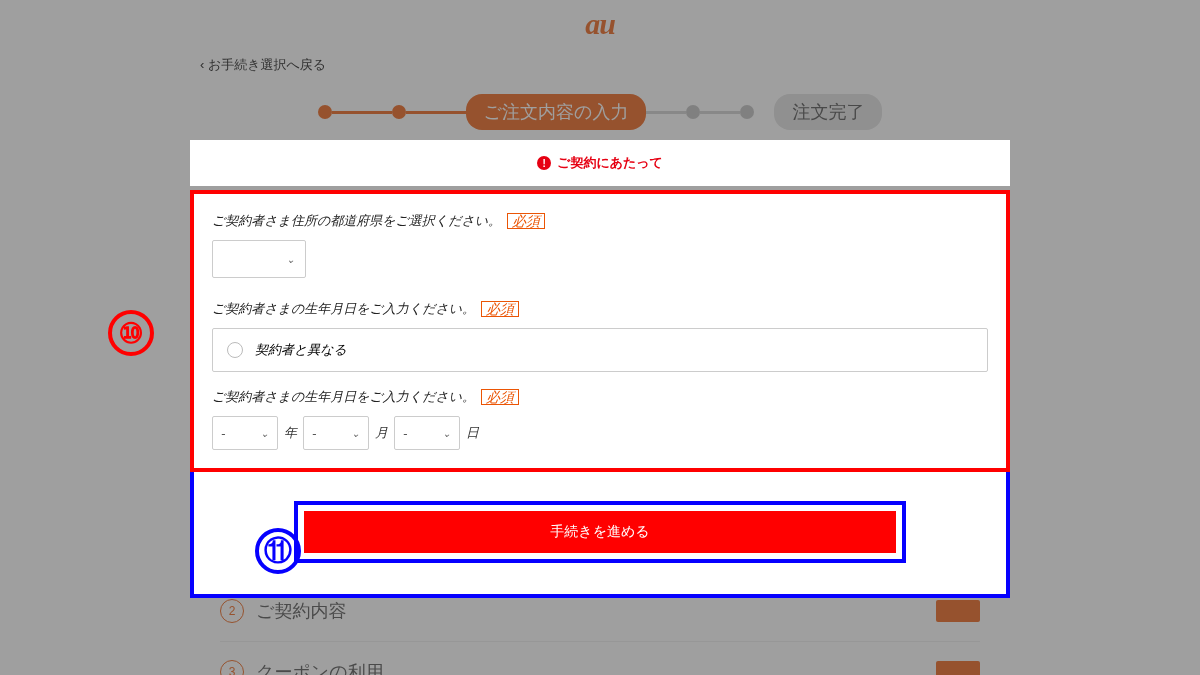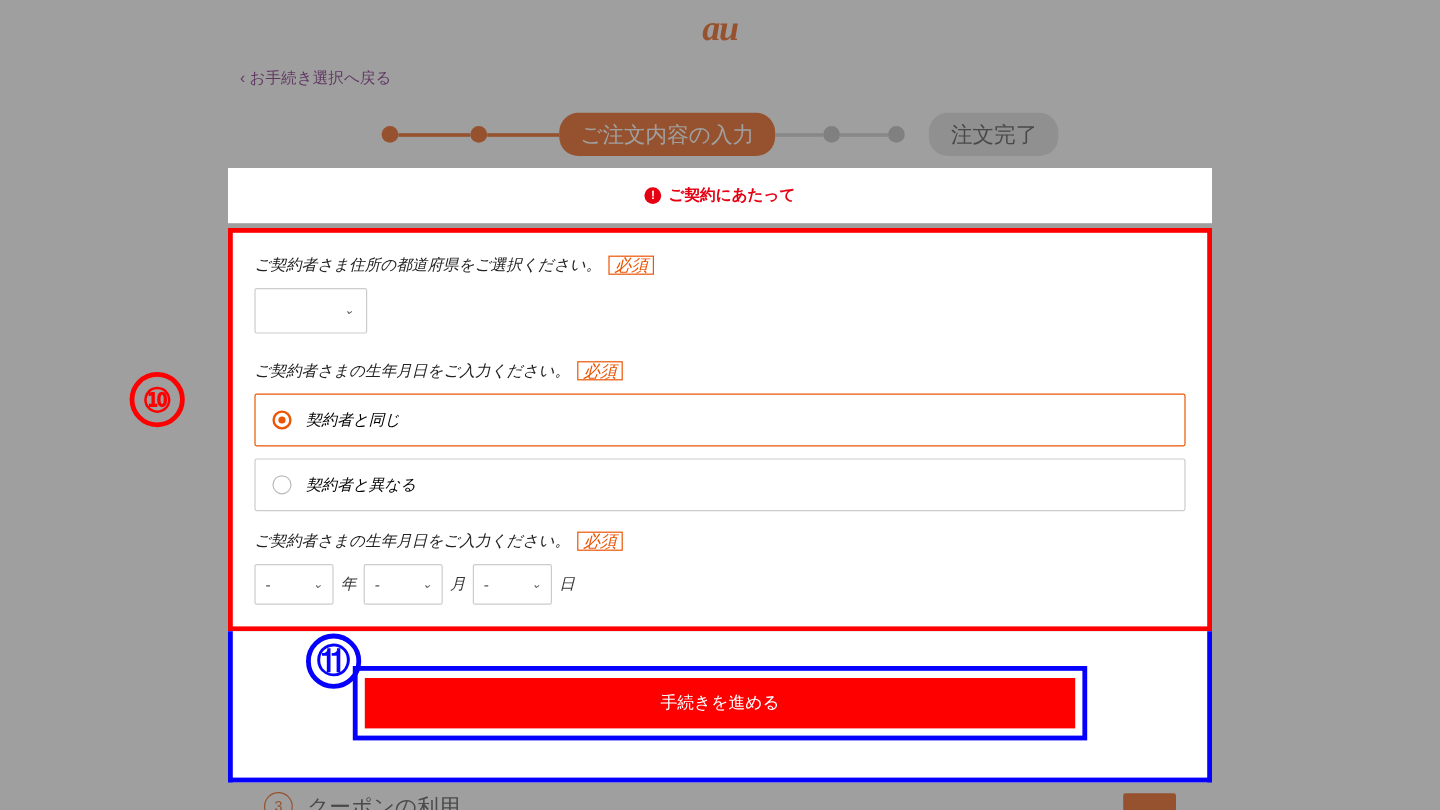--- a/index.html
+++ b/index.html
@@ -34,21 +34,21 @@
       color: #eb5505;
       letter-spacing: -1px;
     }
     .page-wrap {
       width: 800px;
       margin: 0 auto;
       position: relative;
     }
     .back-link {
       font-size: 13px;
-      color: #701a75;
+      color: #000000;
       margin-top: 8px;
       display: inline-block;
     }
     .steps {
       display: flex;
       align-items: center;
       justify-content: center;
       margin: 20px 0 20px;
       gap: 0;
     }
@@ -219,24 +219,20 @@
       <span>ご契約者さま住所の都道府県をご選択ください。</span>
       <span class="req-badge">必須</span>
     </div>
     <div class="select-small">
       <span class="caret">⌄</span>
     </div>
 
     <div class="field-label" style="margin-top:22px;">
       <span>ご契約者さまの生年月日をご入力ください。</span>
       <span class="req-badge">必須</span>
-    </div>
-    <div class="radio-row selected">
-      <span class="radio-circle on"></span>
-      <span>契約者と同じ</span>
     </div>
     <div class="radio-row">
       <span class="radio-circle"></span>
       <span>契約者と異なる</span>
     </div>
 
     <div class="field-label" style="margin-top:16px;">
       <span>ご契約者さまの生年月日をご入力ください。</span>
       <span class="req-badge">必須</span>
     </div>

